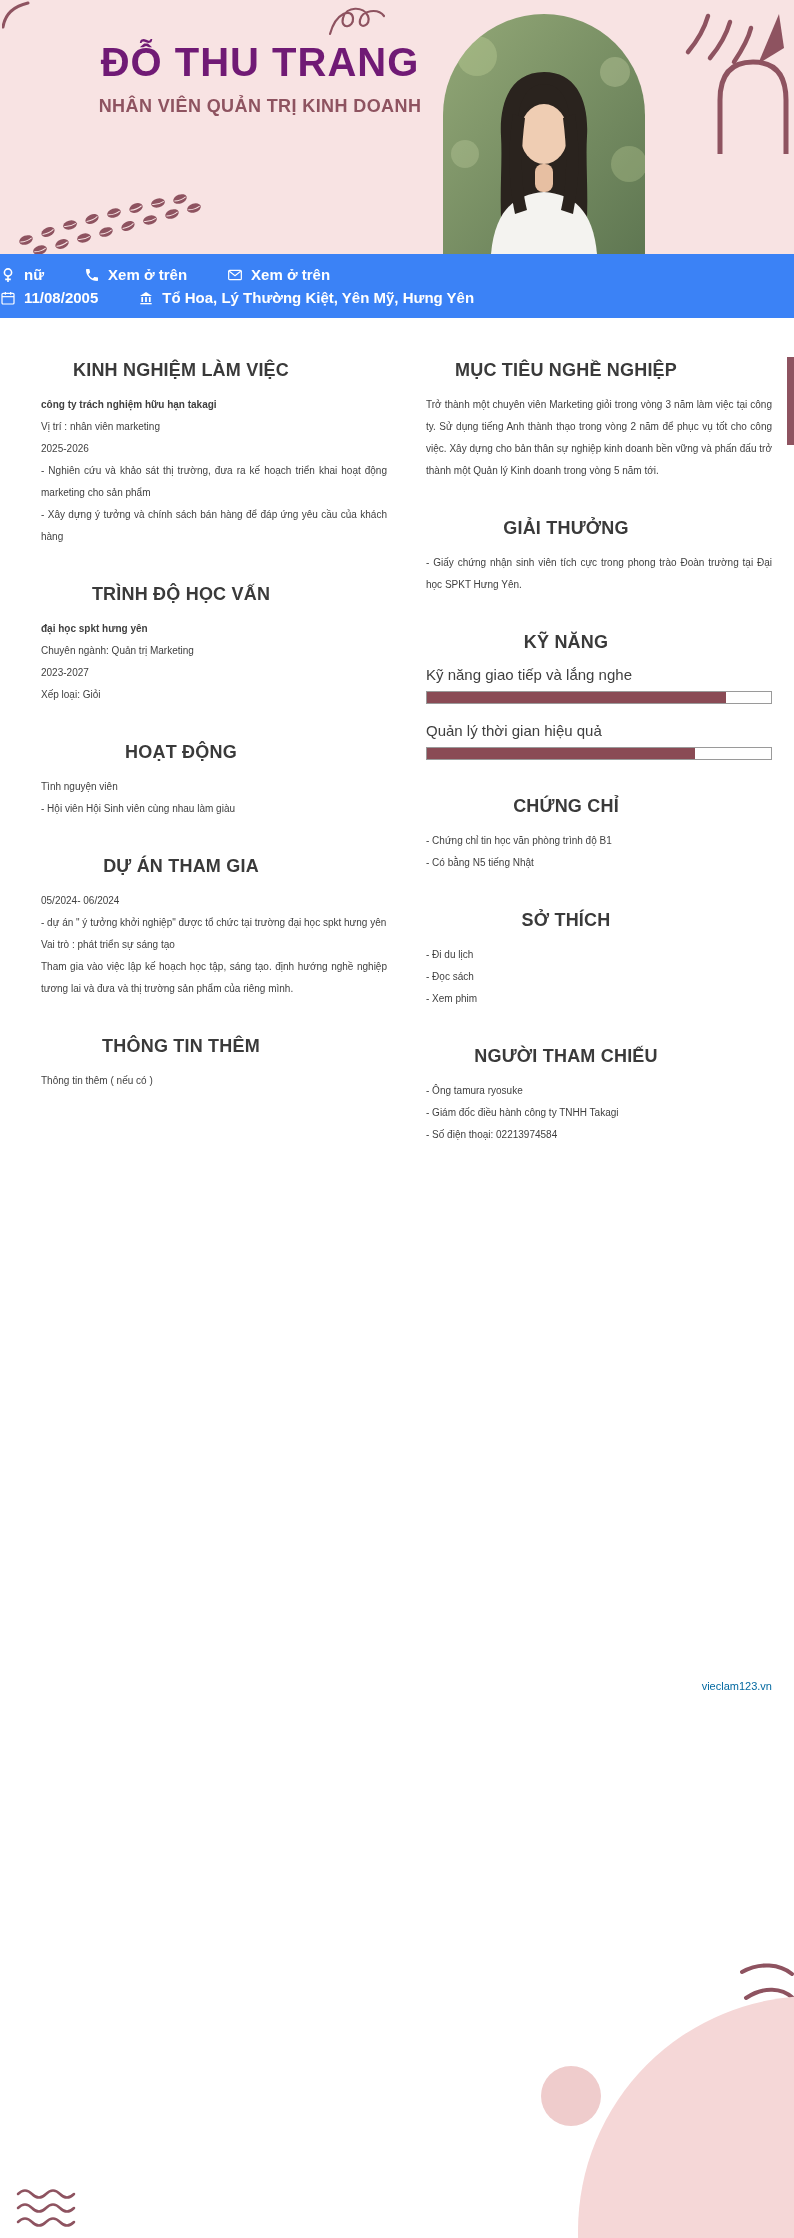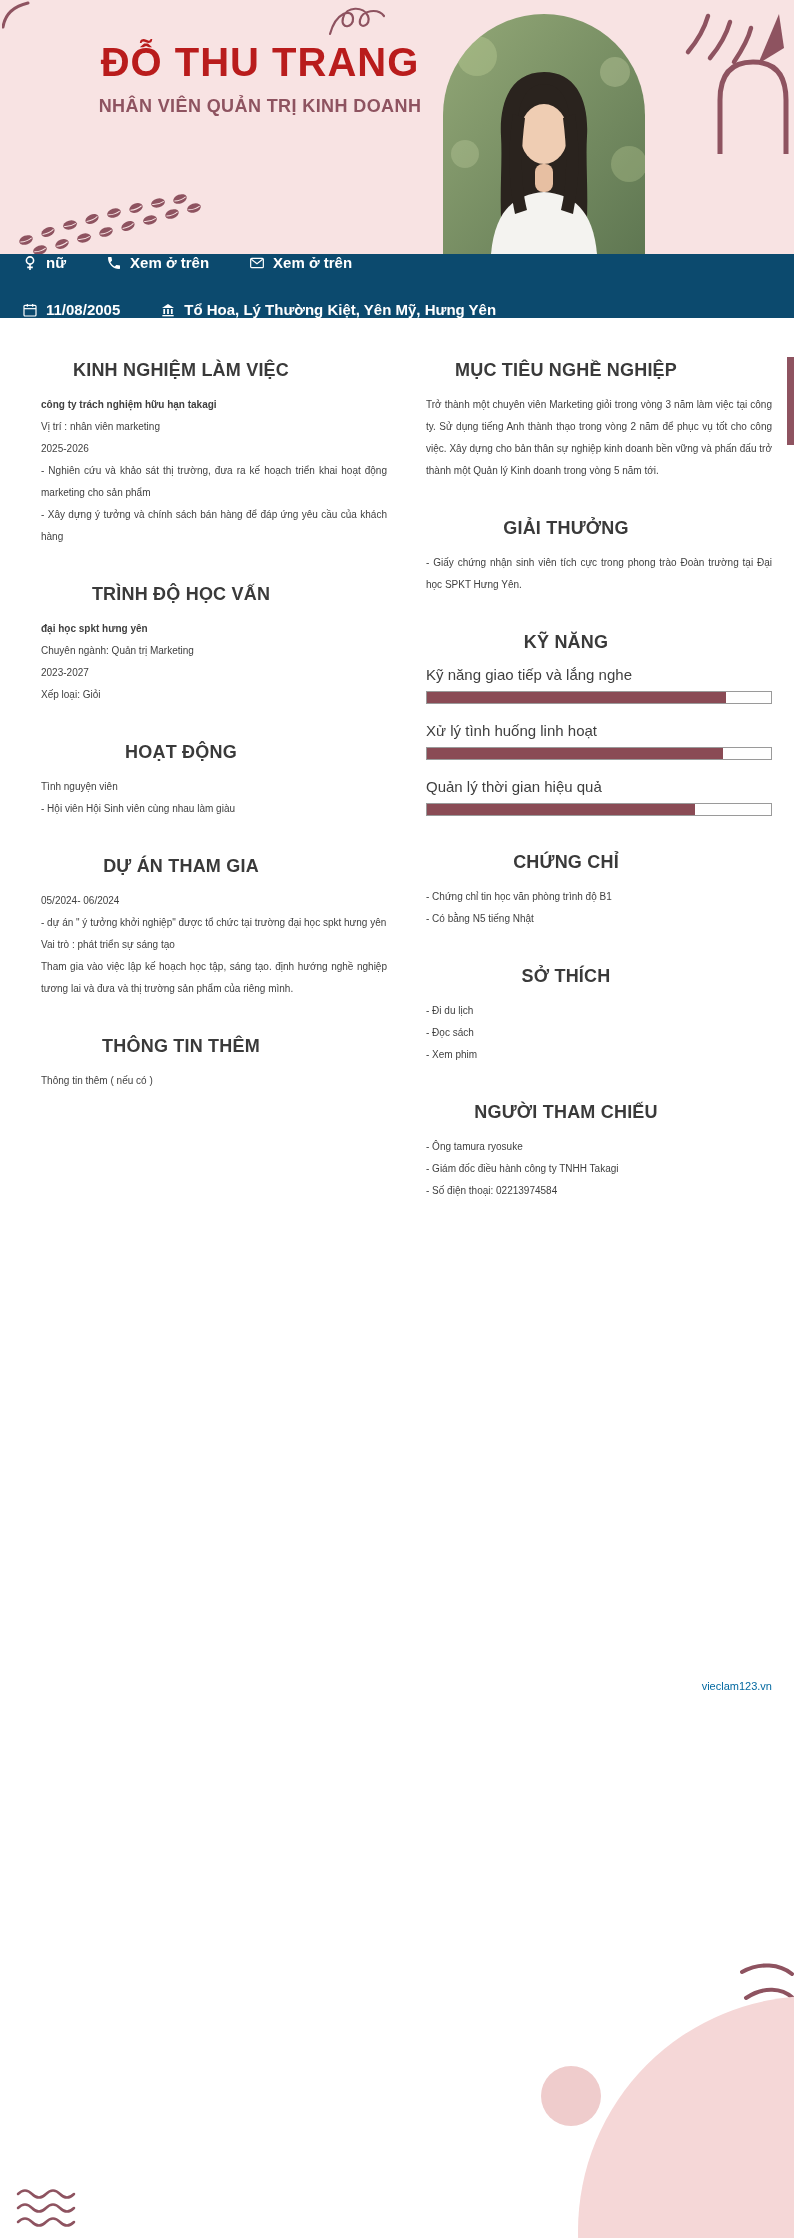--- a/index.html
+++ b/index.html
@@ -6,30 +6,30 @@
   body { margin: 0; background: #ffffff; }
   .page {
     position: relative; width: 794px; height: 2238px; overflow: hidden;
     background: #ffffff; color: #3f3f3f;
     font-family: "Liberation Sans", "DejaVu Sans", sans-serif;
   }
 
   
   .header-bg { position: absolute; left: 0; top: 0; width: 794px; height: 254px; background: #f8e3e3; }
   .name-block { position: absolute; left: 0; top: 40px; width: 520px; text-align: center; }
-  .name { margin: 0; font-size: 40px; font-weight: bold; color: #b91c1c; letter-spacing: 1px; }
+  .name { margin: 0; font-size: 40px; font-weight: bold; color: #701a75; letter-spacing: 1px; }
   .job-title { margin: 11px 16px 0; font-size: 18px; font-weight: bold; color: #8e5360; letter-spacing: .4px; }
 
   .photo { position: absolute; left: 443px; top: 14px; width: 202px; height: 240px;
            border-radius: 101px 101px 0 0; overflow: hidden; }
   .photo svg { display: block; width: 100%; height: 100%; }
 
   .contact-bar { position: absolute; left: 0; top: 254px; width: 794px; height: 64px;
-                 background: #0c4a6e; display: flex; flex-direction: column;
-                 justify-content: space-between; row-gap: 6px; padding-left: 22px; }
+                 background: #3b82f6; display: flex; flex-direction: column;
+                 justify-content: center; row-gap: 6px; }
   .contact-row { display: flex; align-items: center; column-gap: 40px; }
   .contact-item { display: flex; align-items: center; column-gap: 8px;
                   color: #fff; font-size: 15px; font-weight: bold; white-space: nowrap; }
   .cicon { width: 16px; height: 16px; display: inline-flex; flex: 0 0 auto; }
   .cicon svg { width: 16px; height: 16px; }
 
   .edge-stripe { position: absolute; right: 0; top: 357px; width: 7px; height: 88px; background: #8e5360; }
 
   
   .decor { position: absolute; pointer-events: none; }
@@ -289,26 +289,20 @@
 
     <section class="section">
       <h2>KỸ NĂNG</h2>
       <div class="skill">
         <div class="skill-label">Kỹ năng giao tiếp và lắng nghe</div>
         <div class="skill-track">
           <div class="skill-fill" style="width: 87%;"></div>
         </div>
       </div>
       <div class="skill">
-        <div class="skill-label">Xử lý tình huống linh hoạt</div>
-        <div class="skill-track">
-          <div class="skill-fill" style="width: 86%;"></div>
-        </div>
-      </div>
-      <div class="skill">
         <div class="skill-label">Quản lý thời gian hiệu quả</div>
         <div class="skill-track">
           <div class="skill-fill" style="width: 78%;"></div>
         </div>
       </div>
     </section>
 
     <section class="section">
       <h2>CHỨNG CHỈ</h2>
       <div class="line">- Chứng chỉ tin học văn phòng trình độ B1</div>

